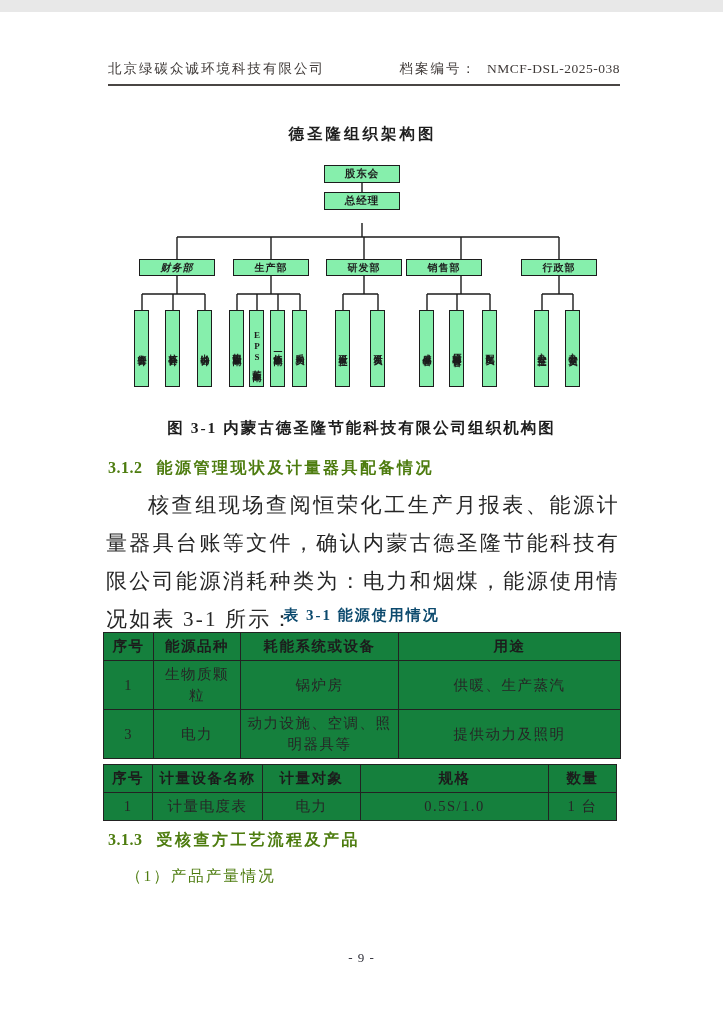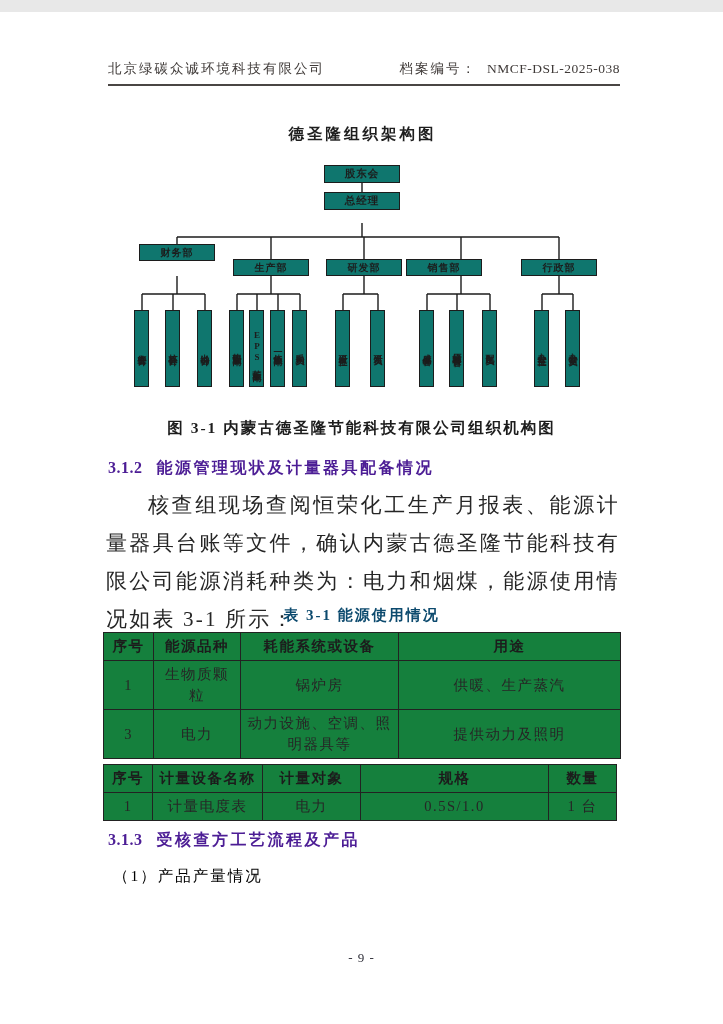--- a/index.html
+++ b/index.html
@@ -23,49 +23,49 @@
   .hdr .right .lbl{letter-spacing:2px;margin-right:10px;}
   
   .org{position:absolute;left:100px;top:112px;width:525px;height:278px;}
   .org-title{
     position:absolute;left:0;top:0;width:100%;text-align:center;
     font-weight:bold;font-size:15.5px;letter-spacing:3px;color:#1e1e1e;
   }
   .org svg{position:absolute;left:0;top:0;}
   .obox{
     position:absolute;box-sizing:border-box;
-    border:1.4px solid #1c1c1c;background:#0f766e;
+    border:1.4px solid #1c1c1c;background:#86efac;
     display:flex;align-items:center;justify-content:center;
     font-weight:bold;color:#1c1c1c;
   }
   .obox.h{width:76px;height:18px;font-size:10.5px;letter-spacing:1px;}
   .obox.dept{width:76px;height:17px;font-size:10px;letter-spacing:1px;}
   .obox.leaf{
     width:15px;height:77px;font-size:9px;line-height:1;
     writing-mode:vertical-rl;text-orientation:upright;
     letter-spacing:1px;font-weight:bold;
   }
   
   .caption{
     position:absolute;left:100px;top:406px;width:523px;text-align:center;
     font-weight:bold;font-size:15.5px;letter-spacing:2px;color:#1c1c1c;
   }
   .sec-head{
     position:absolute;left:108px;width:512px;
-    font-weight:bold;font-size:16px;letter-spacing:2.5px;color:#4c1d95;
+    font-weight:bold;font-size:16px;letter-spacing:2.5px;color:#4d7c0f;
   }
   .sec-head .num{letter-spacing:0.5px;margin-right:14px;}
   .para{
     position:absolute;left:106px;width:514px;
     font-size:21px;line-height:38px;letter-spacing:2.2px;
     text-align:justify;text-indent:2em;color:#262626;
   }
   .sub-item{
-    position:absolute;left:113px;width:500px;
-    font-size:15.5px;letter-spacing:2px;color:#000000;
+    position:absolute;left:126px;width:500px;
+    font-size:15.5px;letter-spacing:2px;color:#4d7c0f;
   }
   
   .tbl-title{
     position:absolute;left:100px;width:523px;text-align:center;
     font-weight:bold;font-size:15px;letter-spacing:2px;color:#0c4a6e;
   }
   table.doc{
     position:absolute;border-collapse:collapse;table-layout:fixed;
     font-size:14.5px;color:#262626;background:#15803d;
   }
@@ -101,21 +101,21 @@
                M77 152 V170 M42 170 H105 M42 170 V186 M73 170 V186 M105 170 V186
                M171 152 V170 M137 170 H200 M137 170 V186 M157 170 V186 M178 170 V186 M200 170 V186
                M264 152 V170 M243 170 H278 M243 170 V186 M278 170 V186
                M361 152 V170 M327 170 H390 M327 170 V186 M357 170 V186 M390 170 V186
                M459 152 V170 M442 170 H473 M442 170 V186 M473 170 V186" fill="none" stroke="#1c1c1c" stroke-width="1.4"></path>
     </svg>
 
     <div class="obox h" style="left:224px;top:41px;">股东会</div>
     <div class="obox h" style="left:224px;top:68px;">总经理</div>
 
-    <div class="obox dept" style="left:39px;top:120px;">财务部</div>
+    <div class="obox dept" style="left:39px;top:135px;font-style:italic;">财务部</div>
     <div class="obox dept" style="left:133px;top:135px;">生产部</div>
     <div class="obox dept" style="left:226px;top:135px;">研发部</div>
     <div class="obox dept" style="left:306px;top:135px;">销售部</div>
     <div class="obox dept" style="left:421px;top:135px;">行政部</div>
 
     <div class="obox leaf" style="left:34px;top:186px;">主管会计</div>
     <div class="obox leaf" style="left:65px;top:186px;">核算会计</div>
     <div class="obox leaf" style="left:97px;top:186px;">出纳会计</div>
 
     <div class="obox leaf" style="left:129px;top:186px;">热固板车间</div>

